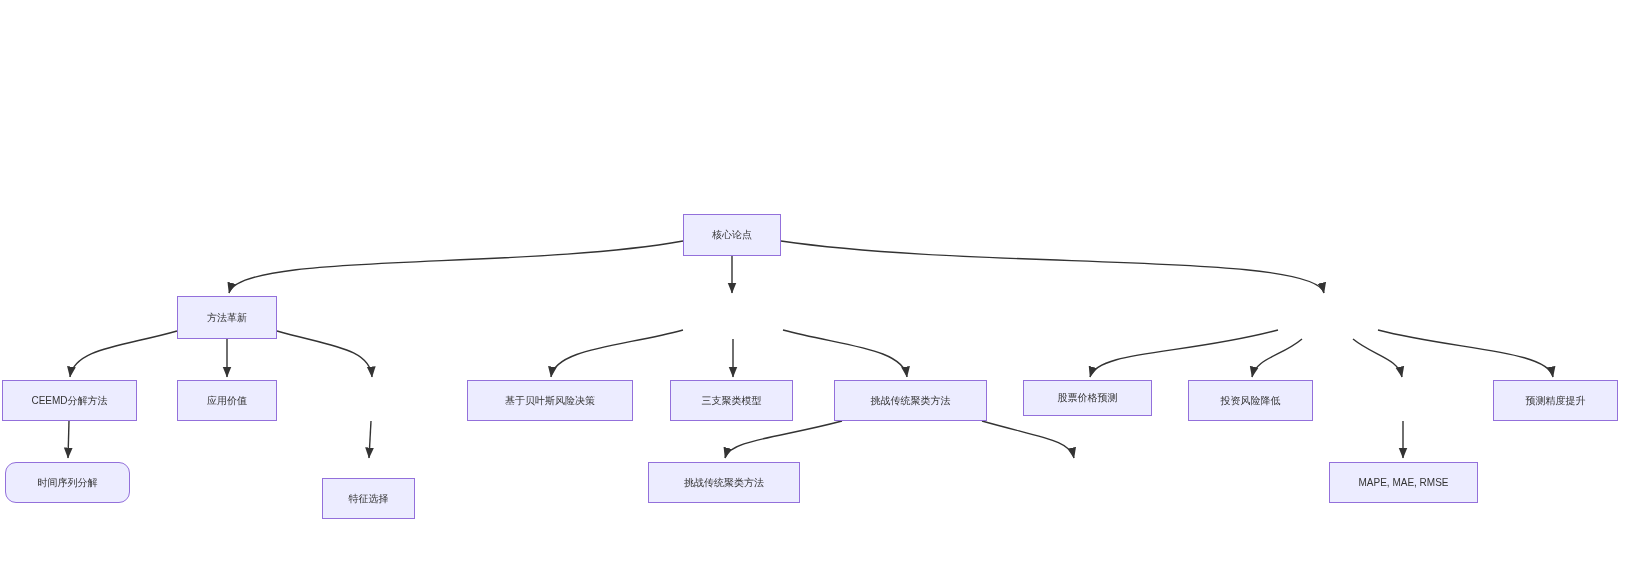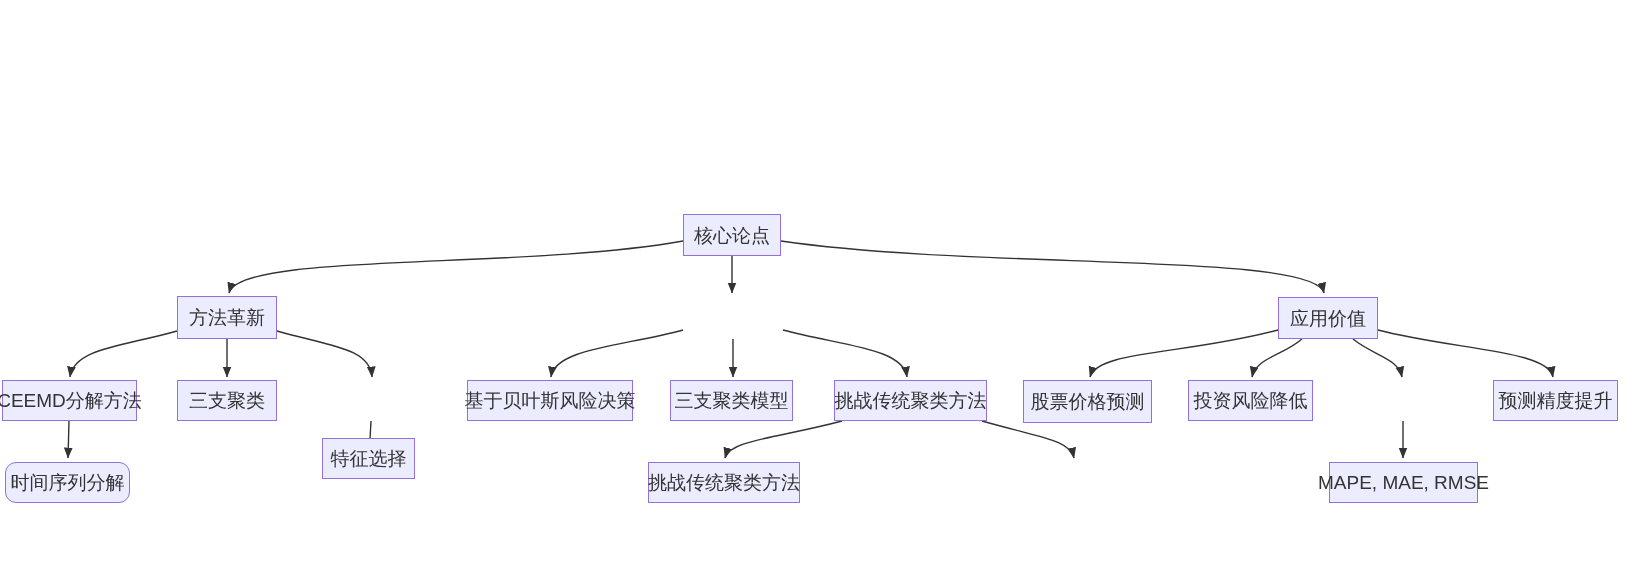--- a/index.html
+++ b/index.html
@@ -29,42 +29,42 @@
   }
   .node {
     position: absolute;
     box-sizing: border-box;
     display: flex;
     align-items: center;
     justify-content: center;
     background: #ECECFF;
     border: 1px solid #9370DB;
     color: #333333;
-    font-size: 19px;
+    font-size: 10px;
     line-height: 1;
     white-space: nowrap;
     text-align: center;
   }
   
   .n0  { left: 683px;  top: 214px; width: 98px;  height: 42px; }
   .n1  { left: 177px;  top: 296px; width: 100px; height: 43px; }
   .n2  { left: 683px;  top: 297px; width: 100px; height: 42px; }
   .n3  { left: 1278px; top: 297px; width: 100px; height: 42px; }
   .n4  { left: 2px;    top: 380px; width: 135px; height: 41px; }
   .n5  { left: 177px;  top: 380px; width: 100px; height: 41px; }
   .n6  { left: 315px;  top: 380px; width: 113px; height: 41px; }
   .n7  { left: 467px;  top: 380px; width: 166px; height: 41px; }
   .n8  { left: 670px;  top: 380px; width: 123px; height: 41px; }
   .n9  { left: 834px;  top: 380px; width: 153px; height: 41px; }
-  .n10 { left: 1023px; top: 380px; width: 129px; height: 43px; }
+  .n10 { left: 1023px; top: 380px; width: 129px; height: 36px; }
   .n11 { left: 1188px; top: 380px; width: 125px; height: 41px; }
   .n12 { left: 1353px; top: 380px; width: 100px; height: 41px; }
   .n13 { left: 1493px; top: 380px; width: 125px; height: 41px; }
   .n14 { left: 5px;    top: 462px; width: 125px; height: 41px; border-radius: 11px; }
-  .n15 { left: 322px;  top: 438px; width: 93px;  height: 41px; }
+  .n15 { left: 322px;  top: 478px; width: 93px;  height: 41px; }
   .n16 { left: 648px;  top: 462px; width: 152px; height: 41px; }
   .n17 { left: 1016px; top: 462px; width: 127px; height: 41px; }
   .n18 { left: 1329px; top: 462px; width: 149px; height: 41px; }
 </style>
 </head>
 <body>
 
 <div class="canvas">
 
   <svg class="edge-layer" width="1628" height="576" viewBox="0 0 1628 576" xmlns="http://www.w3.org/2000/svg">
@@ -88,23 +88,22 @@
     <path class="edge" d="M 1378,330 C 1455,350 1548,350 1553,377" marker-end="url(#arrow)"></path>
     <path class="edge" d="M 69,421 L 68,458" marker-end="url(#arrow)"></path>
     <path class="edge" d="M 371,421 L 369,458" marker-end="url(#arrow)"></path>
     <path class="edge" d="M 842,421 C 778,438 730,440 725,458" marker-end="url(#arrow)"></path>
     <path class="edge" d="M 982,421 C 1042,438 1070,440 1074,458" marker-end="url(#arrow)"></path>
     <path class="edge" d="M 1403,421 L 1403,458" marker-end="url(#arrow)"></path>
   </svg>
 
   <div class="node n0">核心论点</div>
   <div class="node n1">方法革新</div>
-  <div class="node n3">应用价值</div>
   <div class="node n4">CEEMD分解方法</div>
-  <div class="node n5">三支聚类</div>
+  <div class="node n5">应用价值</div>
   <div class="node n7">基于贝叶斯风险决策</div>
   <div class="node n8">三支聚类模型</div>
   <div class="node n9">挑战传统聚类方法</div>
   <div class="node n10">股票价格预测</div>
   <div class="node n11">投资风险降低</div>
   <div class="node n13">预测精度提升</div>
   <div class="node n14">时间序列分解</div>
   <div class="node n15">特征选择</div>
   <div class="node n16">挑战传统聚类方法</div>
   <div class="node n18">MAPE, MAE, RMSE</div>

